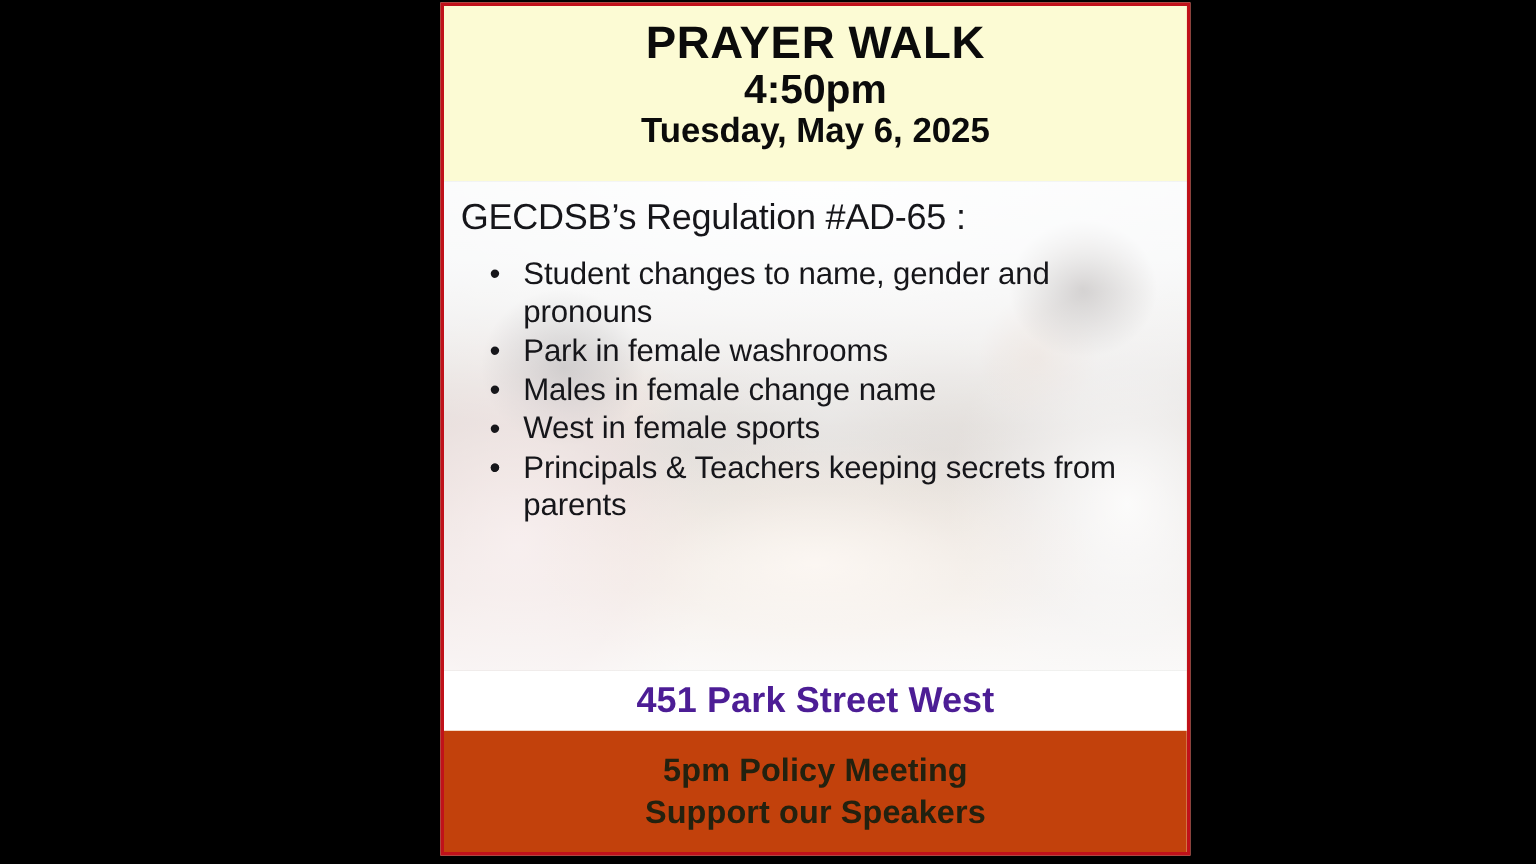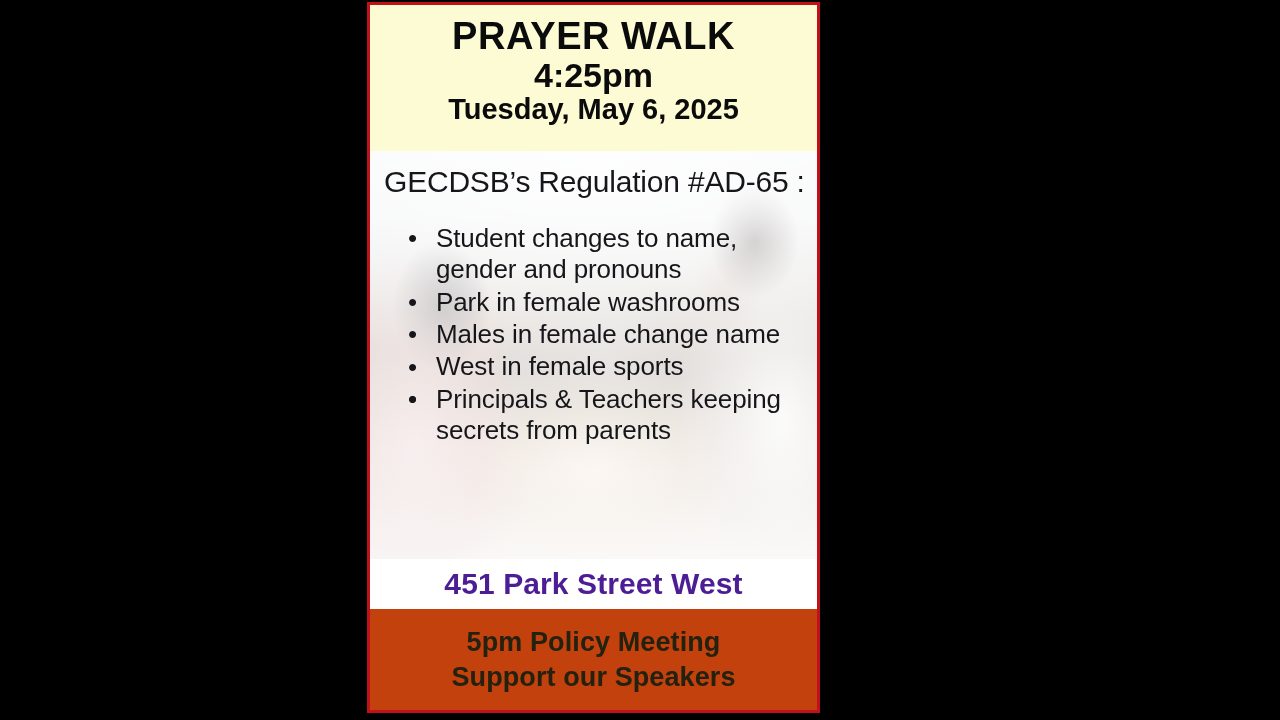--- a/index.html
+++ b/index.html
@@ -8,21 +8,21 @@
     background:#000;
     font-family:"Liberation Sans", sans-serif;
   }
   #stage {
     position:relative; width:1280px; height:720px; background:#000;
   }
   
   #poster {
     position:absolute;
     left:367px; top:2px;
-    width:453px; height:711px;
+    width:625px; height:711px;
     border:3px solid #c0111a;
     background:#fdfbd4;
     display:flex; flex-direction:column;
     overflow:hidden;
   }
   
   #header {
     background:#fcfbd4;
     flex:0 0 146px;
     display:flex; flex-direction:column;
@@ -95,21 +95,21 @@
        rgba(255,255,255,.70) 100%);
   }
   #body-content {
     position:relative; z-index:3;
     padding:14px 8px 0 14px;
     color:#111;
   }
   #reg-heading {
     font-size:30px; line-height:1.12; font-weight:400;
     letter-spacing:-.2px;
-    margin-bottom:24px;
+    margin-bottom:14px;
     color:#16161a;
   }
   ul#reg-list { list-style:none; padding-left:52px; }
   ul#reg-list li {
     position:relative;
     font-size:26px; line-height:1.21; font-weight:400;
     color:#16161a; letter-spacing:-.1px;
     margin-bottom:1px;
   }
   ul#reg-list li .bullet {
@@ -145,21 +145,21 @@
 
 <div id="stage">
 
   <div id="letterbox-left"></div>
   <div id="letterbox-right"></div>
 
   <div id="poster">
 
     <div id="header">
       <div class="ln1">PRAYER WALK</div>
-      <div class="ln2">4:25pm</div>
+      <div class="ln2">4:50pm</div>
       <div class="ln3">Tuesday, May 6, 2025</div>
     </div>
 
     <div id="body-sec">
       <div id="photo"></div>
       <div id="photo-wash"></div>
 
       <div id="body-content">
         <div id="reg-heading">GECDSB’s Regulation #AD-65 :</div>
 

